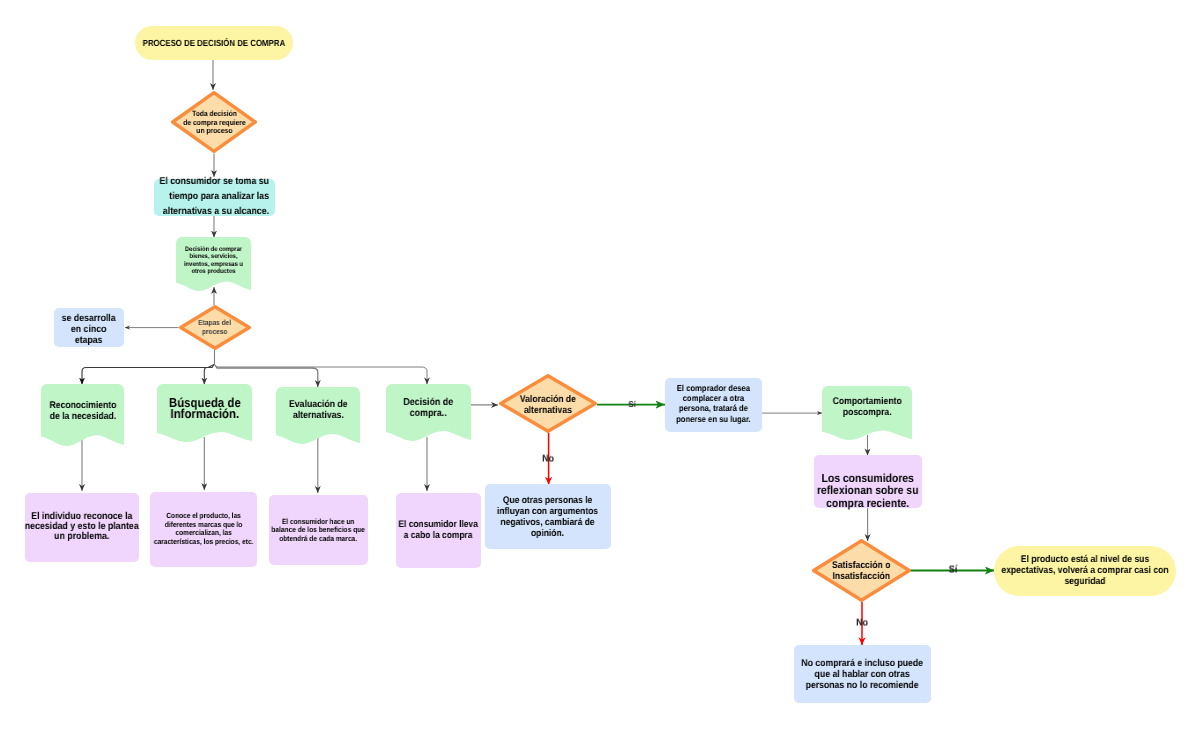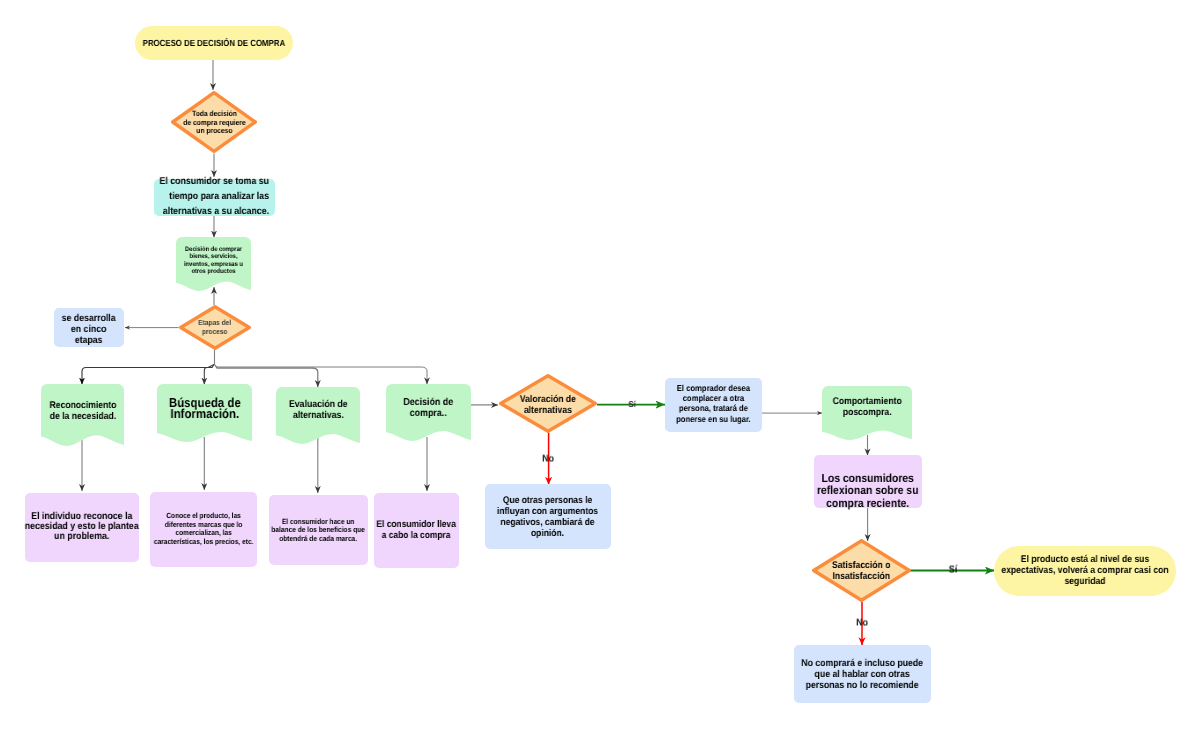--- a/index.html
+++ b/index.html
@@ -168,21 +168,21 @@
       </div>
     </div>
   <div class="node" style="left:269px;top:495px;width:99px;height:56px;">
       <svg class="shape" width="99" height="70" viewBox="0 0 99 70">
         <rect x="0" y="0" width="99" height="70" rx="5" ry="5" fill="#f0d6fc"></rect>
       </svg>
       <div class="label" style="top:0.5px;height:70px;font-size:7.5px;line-height:8.45px;color:#000;">
         <span class="t">El consumidor  hace un<br>balance de los beneficios que<br>obtendrá de cada marca.</span>
       </div>
     </div>
-  <div class="node" style="left:374px;top:493px;width:85px;height:94px;text-decoration:underline;">
+  <div class="node" style="left:396px;top:493px;width:85px;height:94px;text-decoration:underline;">
       <svg class="shape" width="85" height="75" viewBox="0 0 85 75">
         <rect x="0" y="0" width="85" height="75" rx="5" ry="5" fill="#f0d6fc"></rect>
       </svg>
       <div class="label" style="top:-0.5px;height:75px;font-size:9.55px;line-height:11px;color:#000;">
         <span class="t">El consumidor lleva<br>a cabo la compra</span>
       </div>
     </div>
   <div class="node" style="left:485px;top:484px;width:126px;height:65px;">
       <svg class="shape" width="126" height="65" viewBox="0 0 126 65">
         <rect x="0" y="0" width="126" height="65" rx="5" ry="5" fill="#d3e4fc"></rect>

